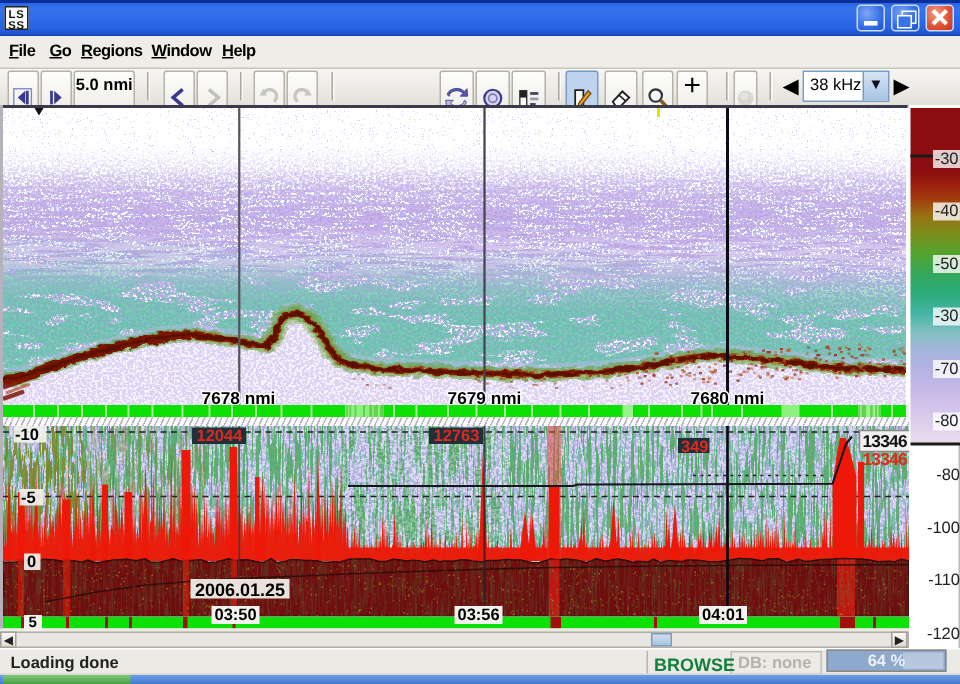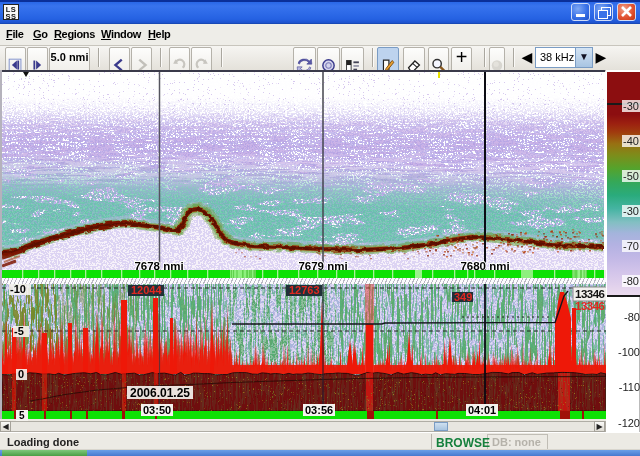--- a/index.html
+++ b/index.html
@@ -1981,15 +1981,19 @@
   <div class="sbtn" style="left:0px">◀</div>
   <div class="sbtn" style="left:594px">▶</div>
   <div id="sthumb"></div>
   <div id="status">
     <div class="cell" style="left:431px;width:1px"></div>
     <div style="position:absolute;left:487px;top:1px;width:59px;height:14px;border:1px solid #c0bdb5"></div>
     <div id="loading">Loading done</div>
     <div id="browse">BROWSE</div>
     <div id="dbnone">DB: none</div>
   </div>
+  <div id="prog">
+      <i></i>
+      <span>64 %</span>
+    </div>
   <div id="task"></div>
   <div id="taskblue"></div>
   <div id="taskgreen"></div>
 </div>
 </body></html>

